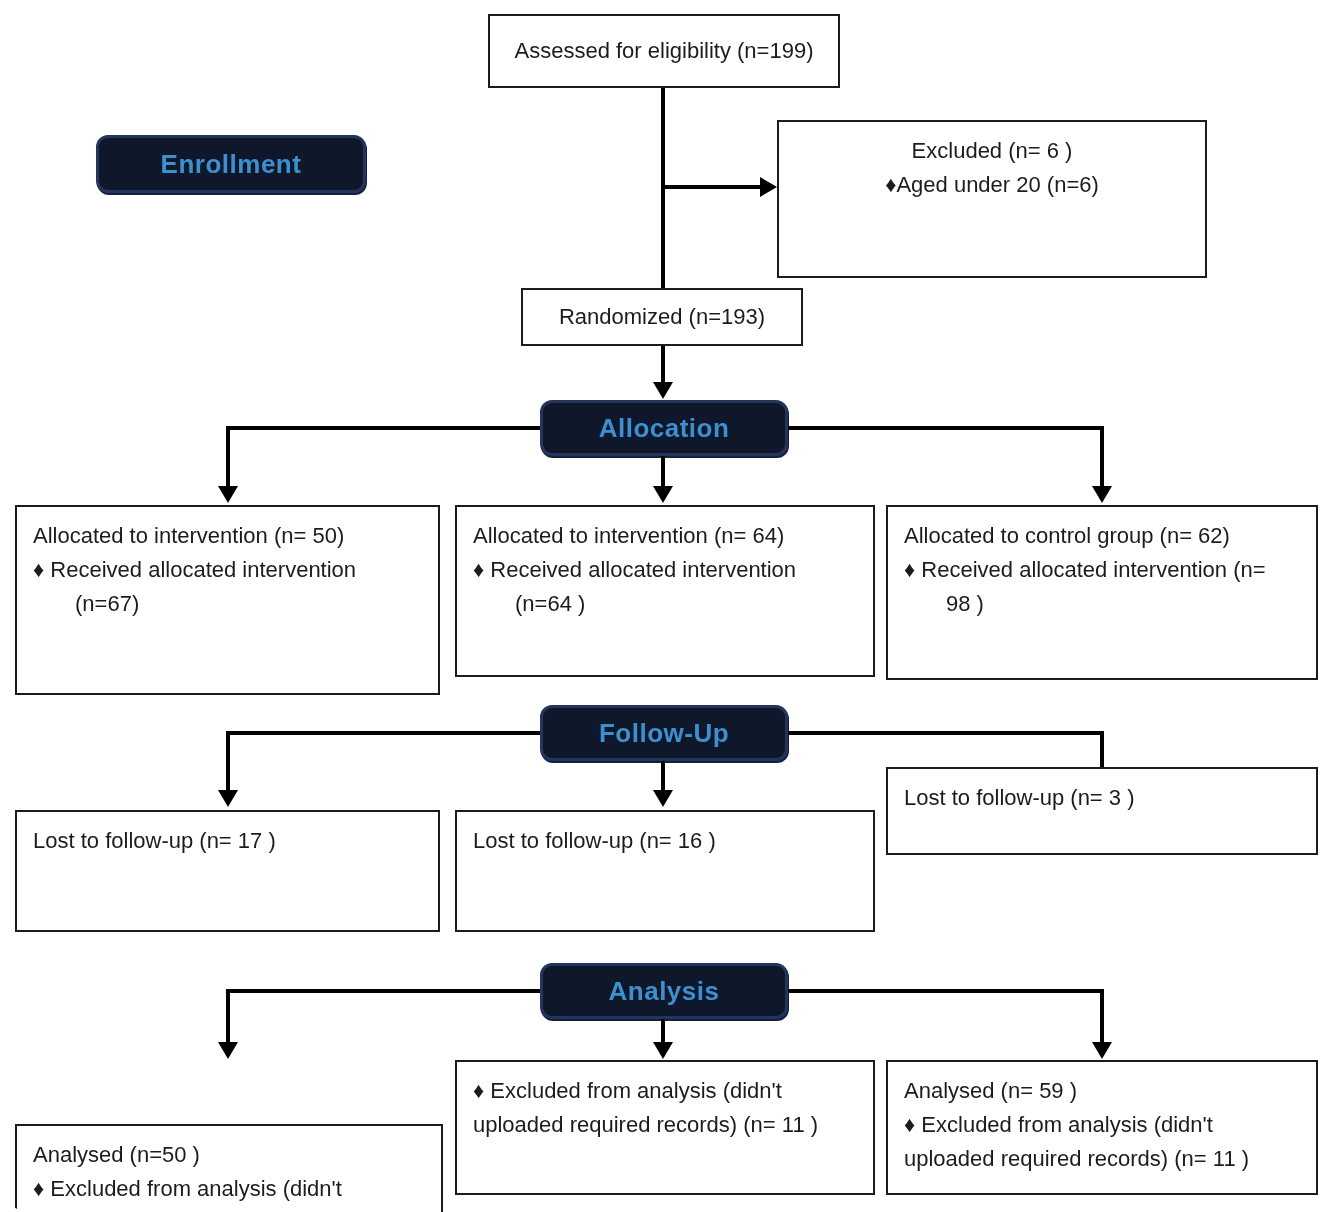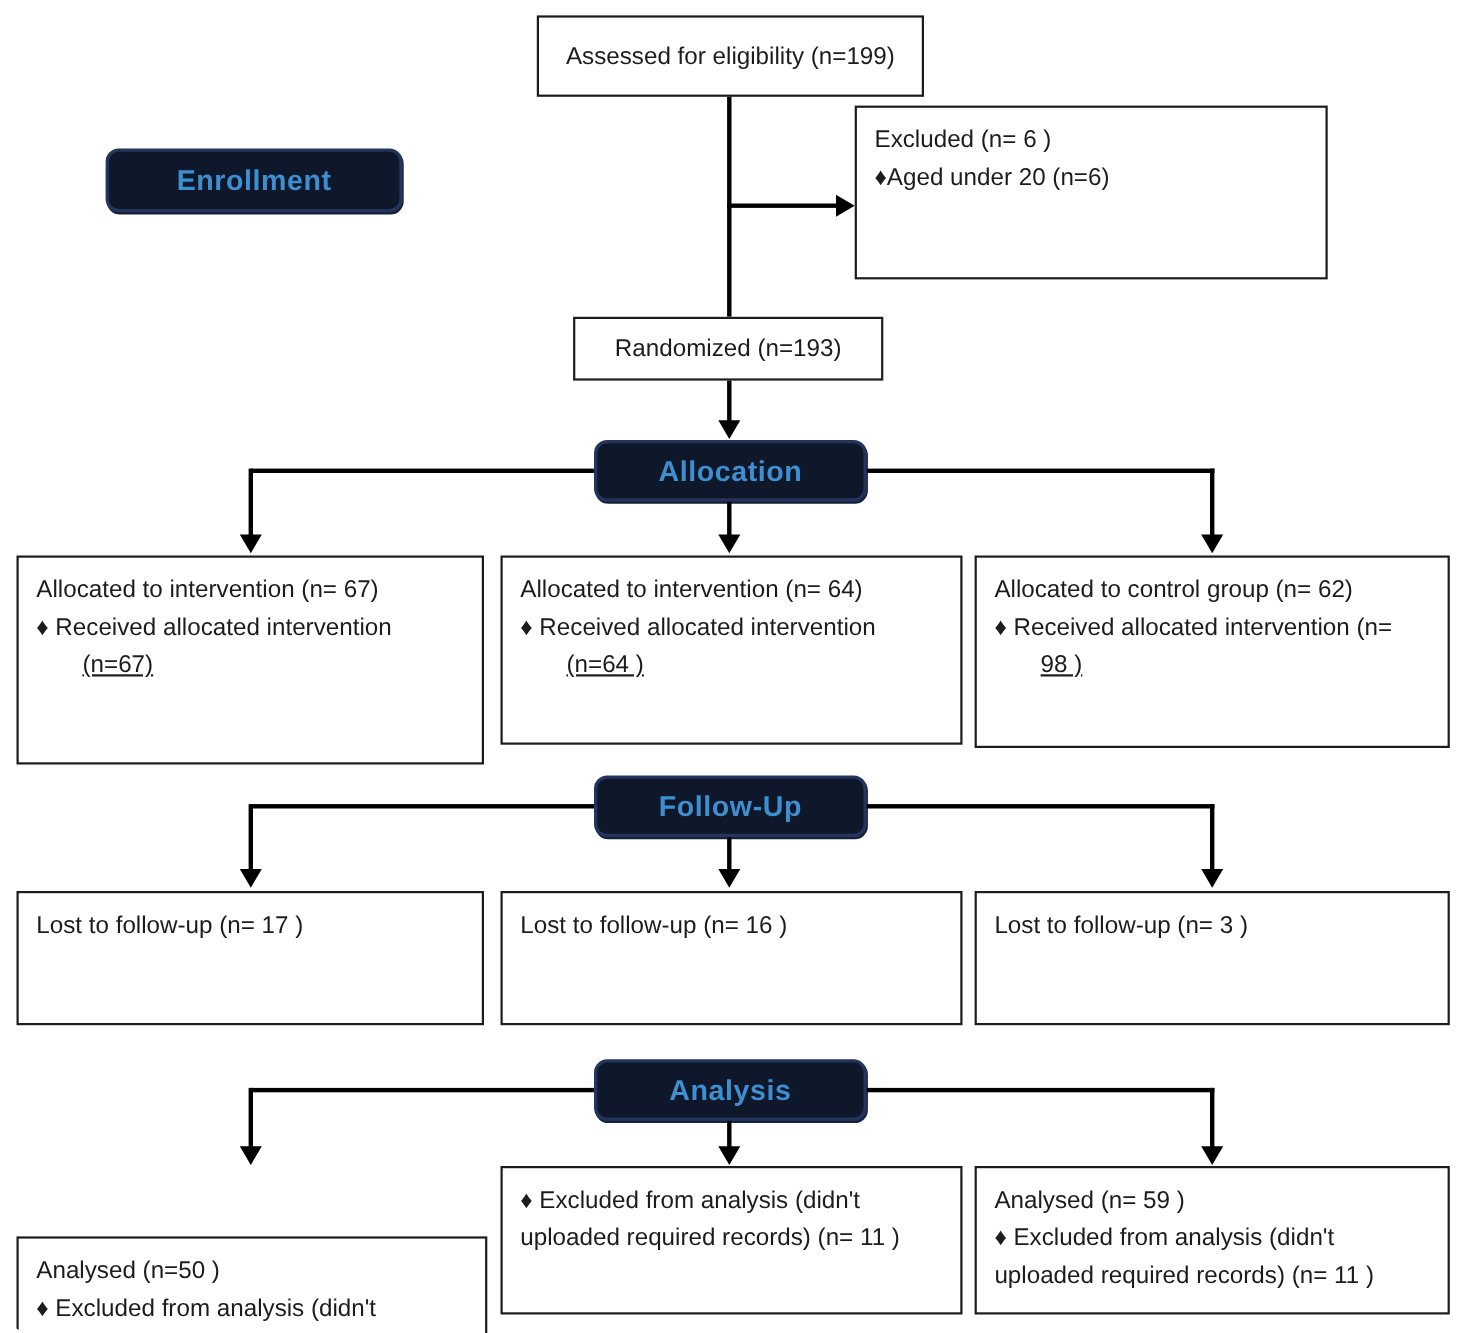--- a/index.html
+++ b/index.html
@@ -48,36 +48,36 @@
     border-left:10px solid transparent;
     border-right:10px solid transparent;
     border-top:17px solid #000000;
   }
   .arrow-right{
     position:absolute;width:0;height:0;
     border-top:10px solid transparent;
     border-bottom:10px solid transparent;
     border-left:17px solid #000000;
   }
-  .indent{margin-left:42px;text-decoration:underline;}
+  .indent{margin-left:42px;}
 </style>
 </head>
 <body>
 
 <div id="stage">
 
   <div class="box center" style="left:488px;top:14px;width:352px;height:74px;">
     <span>Assessed for eligibility (n=199)</span>
   </div>
 
   <div class="banner" style="left:96px;top:135px;width:270px;height:58px;">
     <span>Enrollment</span>
   </div>
 
-  <div class="box pad" style="left:777px;top:96px;width:430px;height:158px;">
+  <div class="box pad" style="left:777px;top:120px;width:430px;height:158px;text-align:center;">
     <div>Excluded (n= 6 )</div>
     <div>♦Aged under 20 (n=6)</div>
   </div>
 
   <div class="vline" style="left:661px;top:88px;height:200px;"></div>
   <div class="hline" style="left:661px;top:185px;width:100px;"></div>
   <div class="arrow-right" style="left:760px;top:177px;"></div>
 
   <div class="box center" style="left:521px;top:288px;width:282px;height:58px;">
     <span>Randomized (n=193)</span>
@@ -92,21 +92,21 @@
   <div class="hline" style="left:228px;top:426px;width:312px;"></div>
   <div class="hline" style="left:788px;top:426px;width:316px;"></div>
   <div class="vline" style="left:226px;top:426px;height:62px;"></div>
   <div class="vline" style="left:1100px;top:426px;height:62px;"></div>
   <div class="vline" style="left:661px;top:456px;height:32px;"></div>
   <div class="arrow-down" style="left:218px;top:486px;"></div>
   <div class="arrow-down" style="left:653px;top:486px;"></div>
   <div class="arrow-down" style="left:1092px;top:486px;"></div>
 
   <div class="box pad" style="left:15px;top:505px;width:425px;height:190px;">
-    <div>Allocated to intervention (n= 67)</div>
+    <div>Allocated to intervention (n= 50)</div>
     <div>♦ Received allocated intervention</div>
     <div class="indent">(n=67)</div>
   </div>
   <div class="box pad" style="left:455px;top:505px;width:420px;height:172px;">
     <div>Allocated to intervention (n= 64)</div>
     <div>♦ Received allocated intervention</div>
     <div class="indent">(n=64  )</div>
   </div>
   <div class="box pad" style="left:886px;top:505px;width:432px;height:175px;">
     <div>Allocated to control group (n= 62)</div>
@@ -125,21 +125,21 @@
   <div class="arrow-down" style="left:218px;top:790px;"></div>
   <div class="arrow-down" style="left:653px;top:790px;"></div>
   <div class="arrow-down" style="left:1092px;top:790px;"></div>
 
   <div class="box pad" style="left:15px;top:810px;width:425px;height:122px;">
     <div>Lost to follow-up  (n= 17 )</div>
   </div>
   <div class="box pad" style="left:455px;top:810px;width:420px;height:122px;">
     <div>Lost to follow-up  (n= 16 )</div>
   </div>
-  <div class="box pad" style="left:886px;top:810px;width:432px;height:122px;">
+  <div class="box pad" style="left:886px;top:767px;width:432px;height:88px;">
     <div>Lost to follow-up  (n= 3 )</div>
   </div>
 
   <div class="banner" style="left:540px;top:963px;width:248px;height:56px;">
     <span>Analysis</span>
   </div>
   <div class="hline" style="left:228px;top:989px;width:312px;"></div>
   <div class="hline" style="left:788px;top:989px;width:316px;"></div>
   <div class="vline" style="left:226px;top:989px;height:54px;"></div>
   <div class="vline" style="left:1100px;top:989px;height:54px;"></div>

